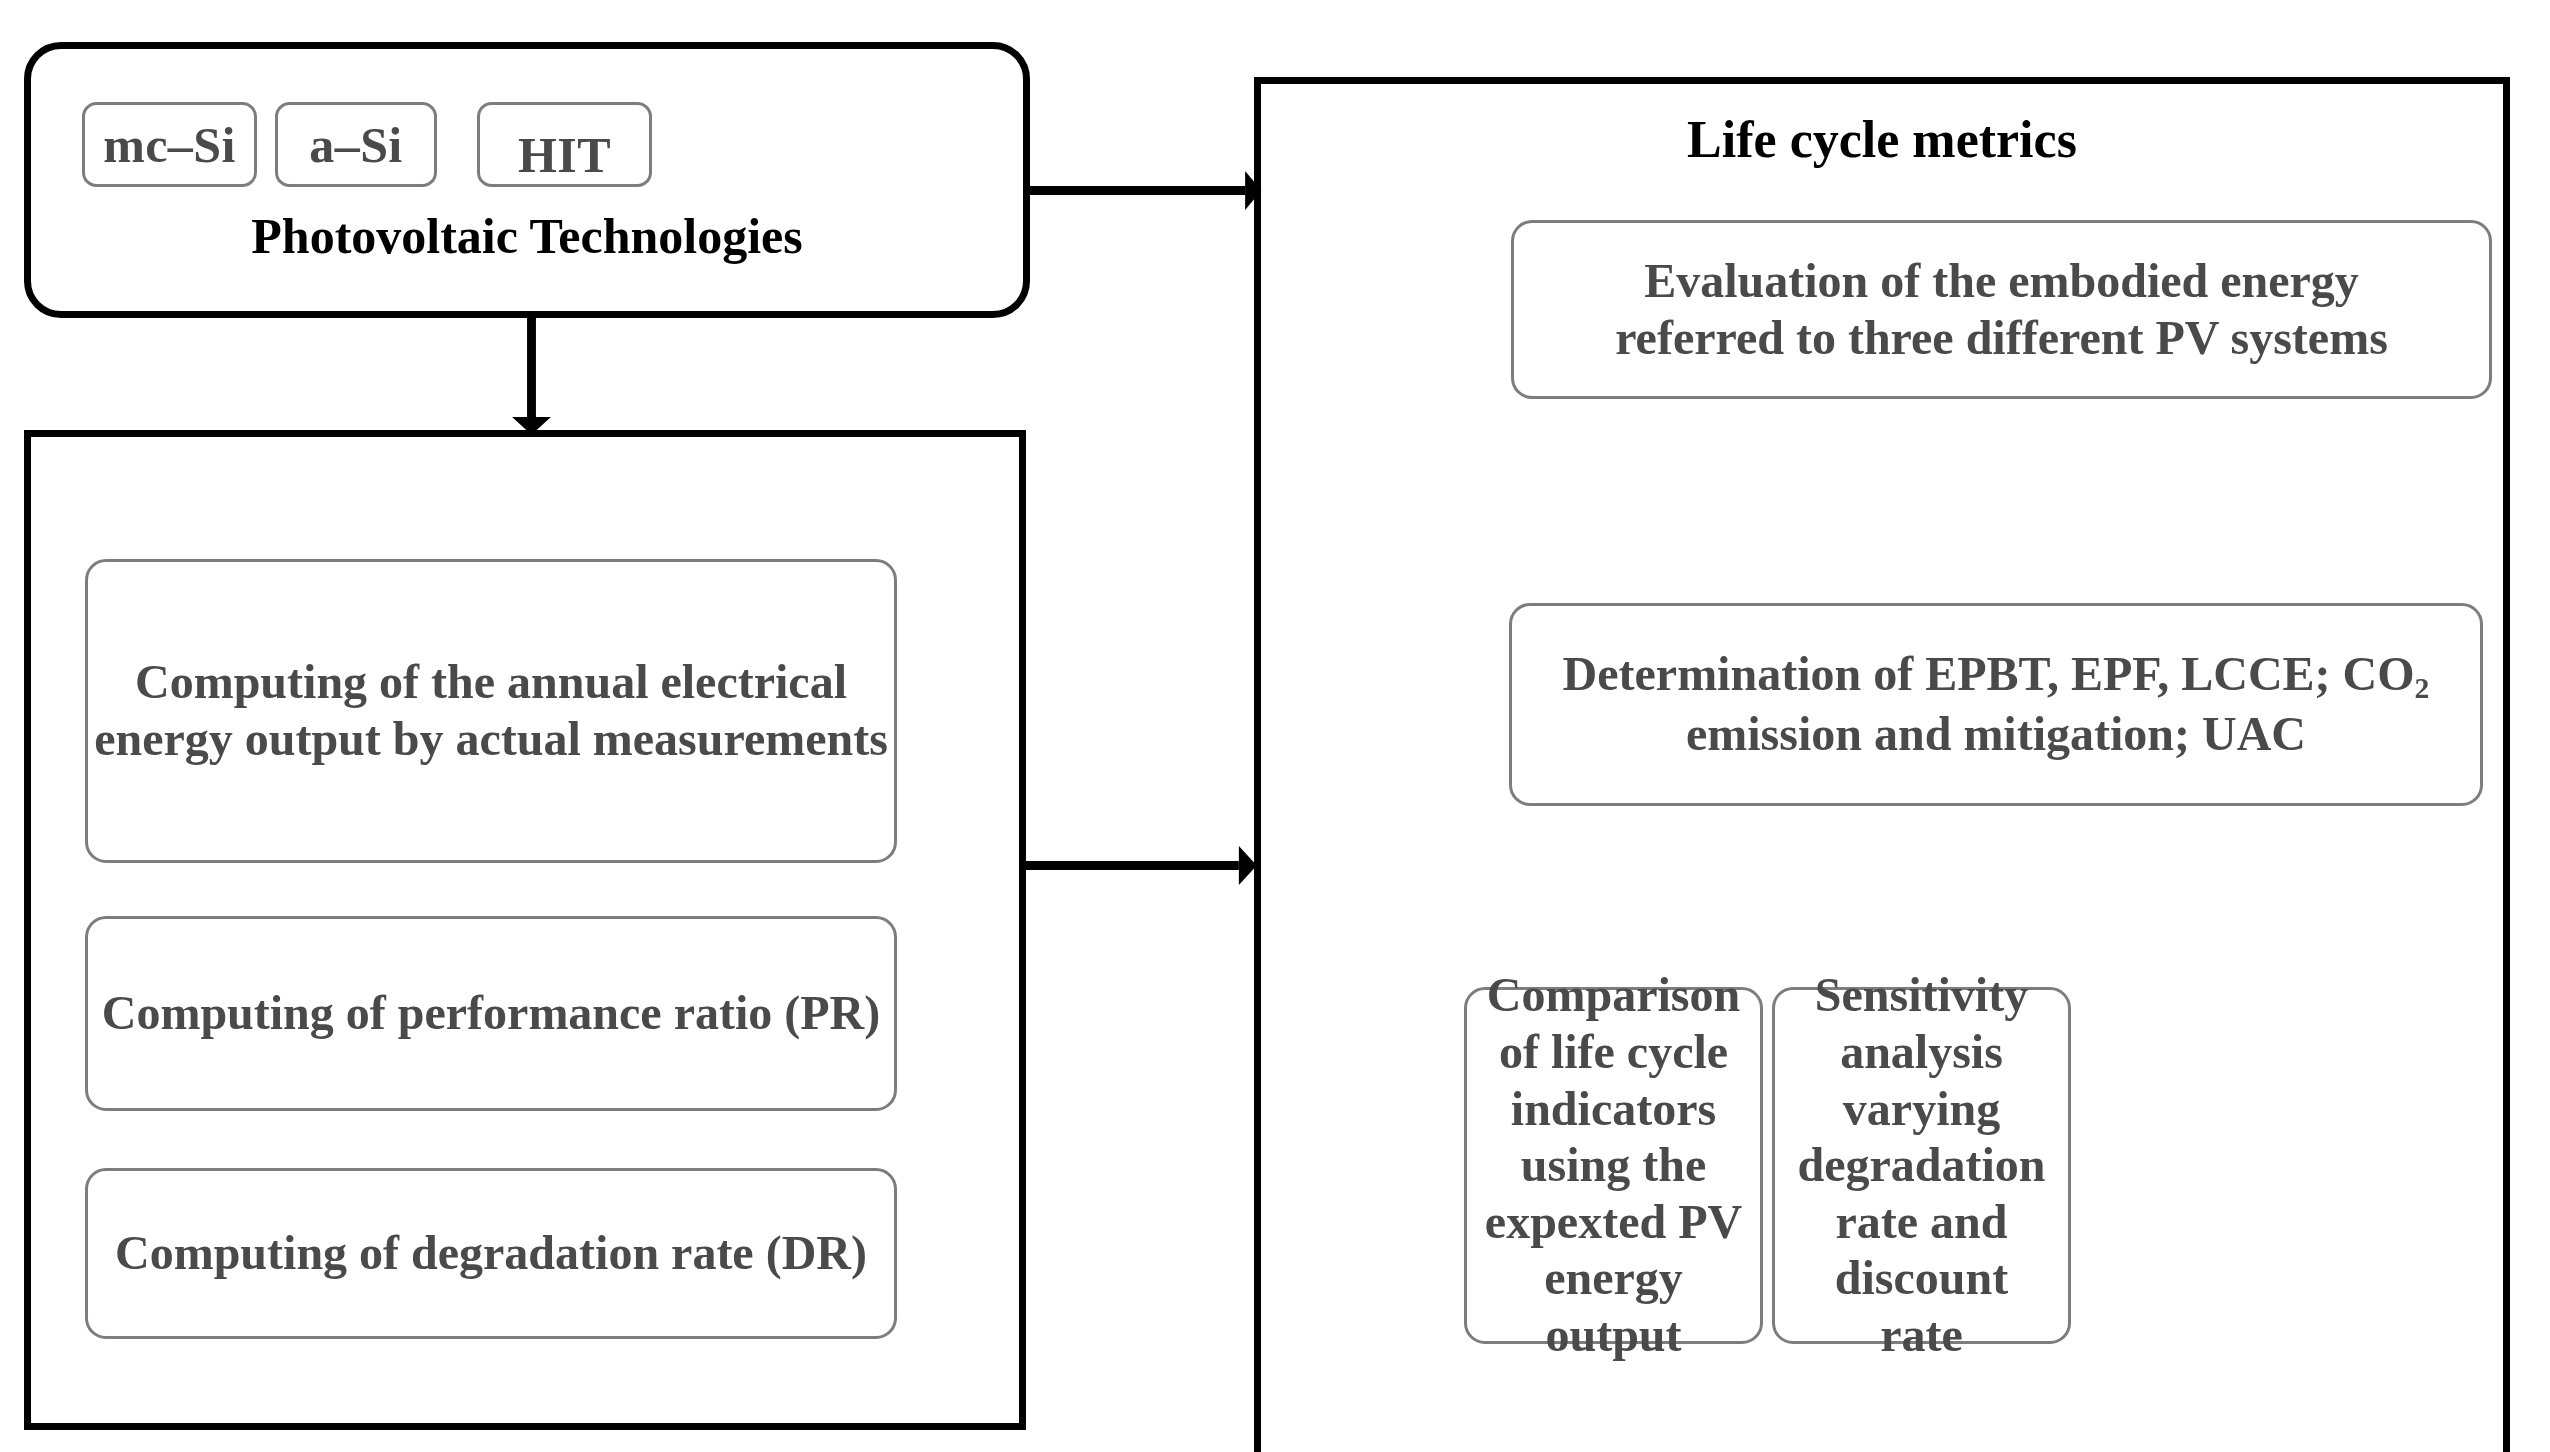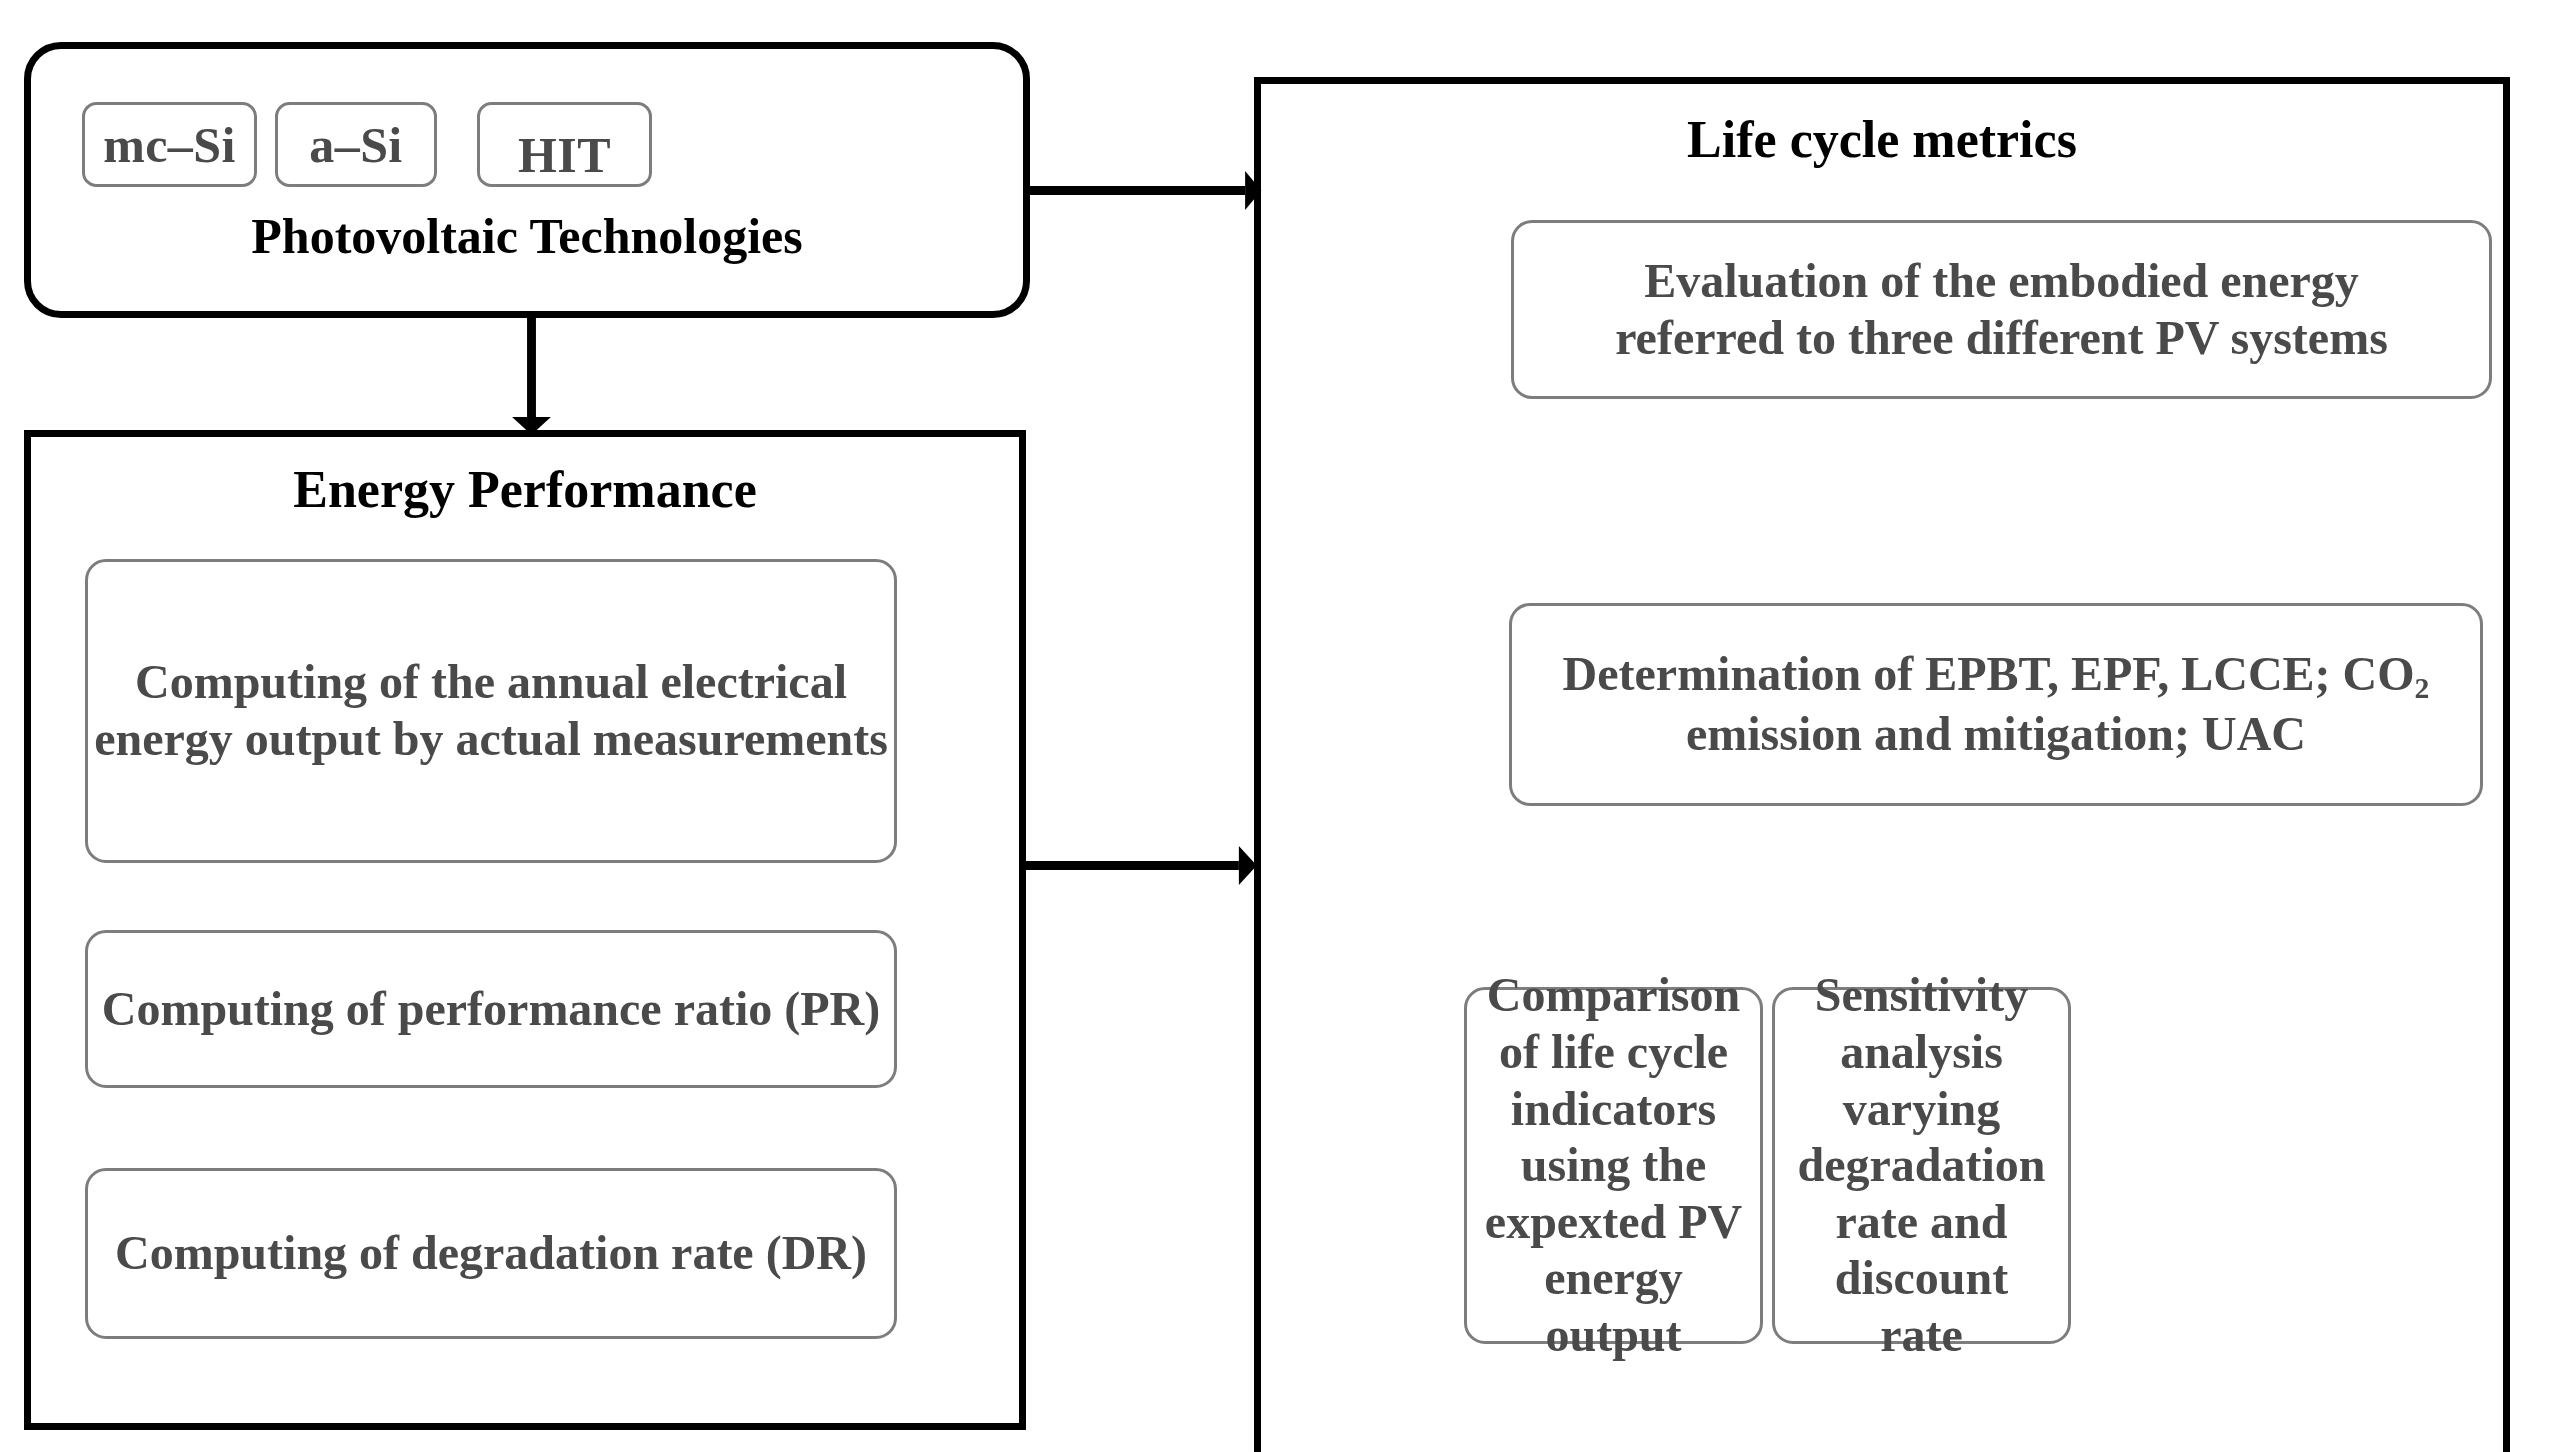--- a/index.html
+++ b/index.html
@@ -100,27 +100,26 @@
 
     <div class="tech-chip" style="left:446px; top:45px; width:175px; height:85px;align-items:flex-end;">
       <span>HIT</span>
     </div>
 
     <div class="panel-title" style="left:0; top:158px; width:992px; font-size:50px;">Photovoltaic Technologies</div>
   </div>
 
   <div class="outer-panel" style="left:24px; top:430px; width:1002px; height:1000px;">
 
-    <div class="panel-title" style="left:0; top:23px; width:988px; font-size:52px;">Energy Performance</div>
 
     <div class="inner-box" style="left:54px; top:122px; width:812px; height:304px; font-size:48px;">
       <span>Computing of the annual electrical energy output by actual measurements</span>
     </div>
 
-    <div class="inner-box" style="left:54px; top:493px; width:812px; height:158px; font-size:48px;text-align:center;">
+    <div class="inner-box" style="left:54px; top:479px; width:812px; height:195px; font-size:48px;text-align:center;">
       <span>Computing of performance ratio (PR)</span>
     </div>
 
     <div class="inner-box" style="left:54px; top:731px; width:812px; height:171px; font-size:48px;">
       <span>Computing of degradation rate (DR)</span>
     </div>
   </div>
 
   <div class="outer-panel" style="left:1254px; top:41px; width:1256px; height:1390px;margin-top:36px;">
 

